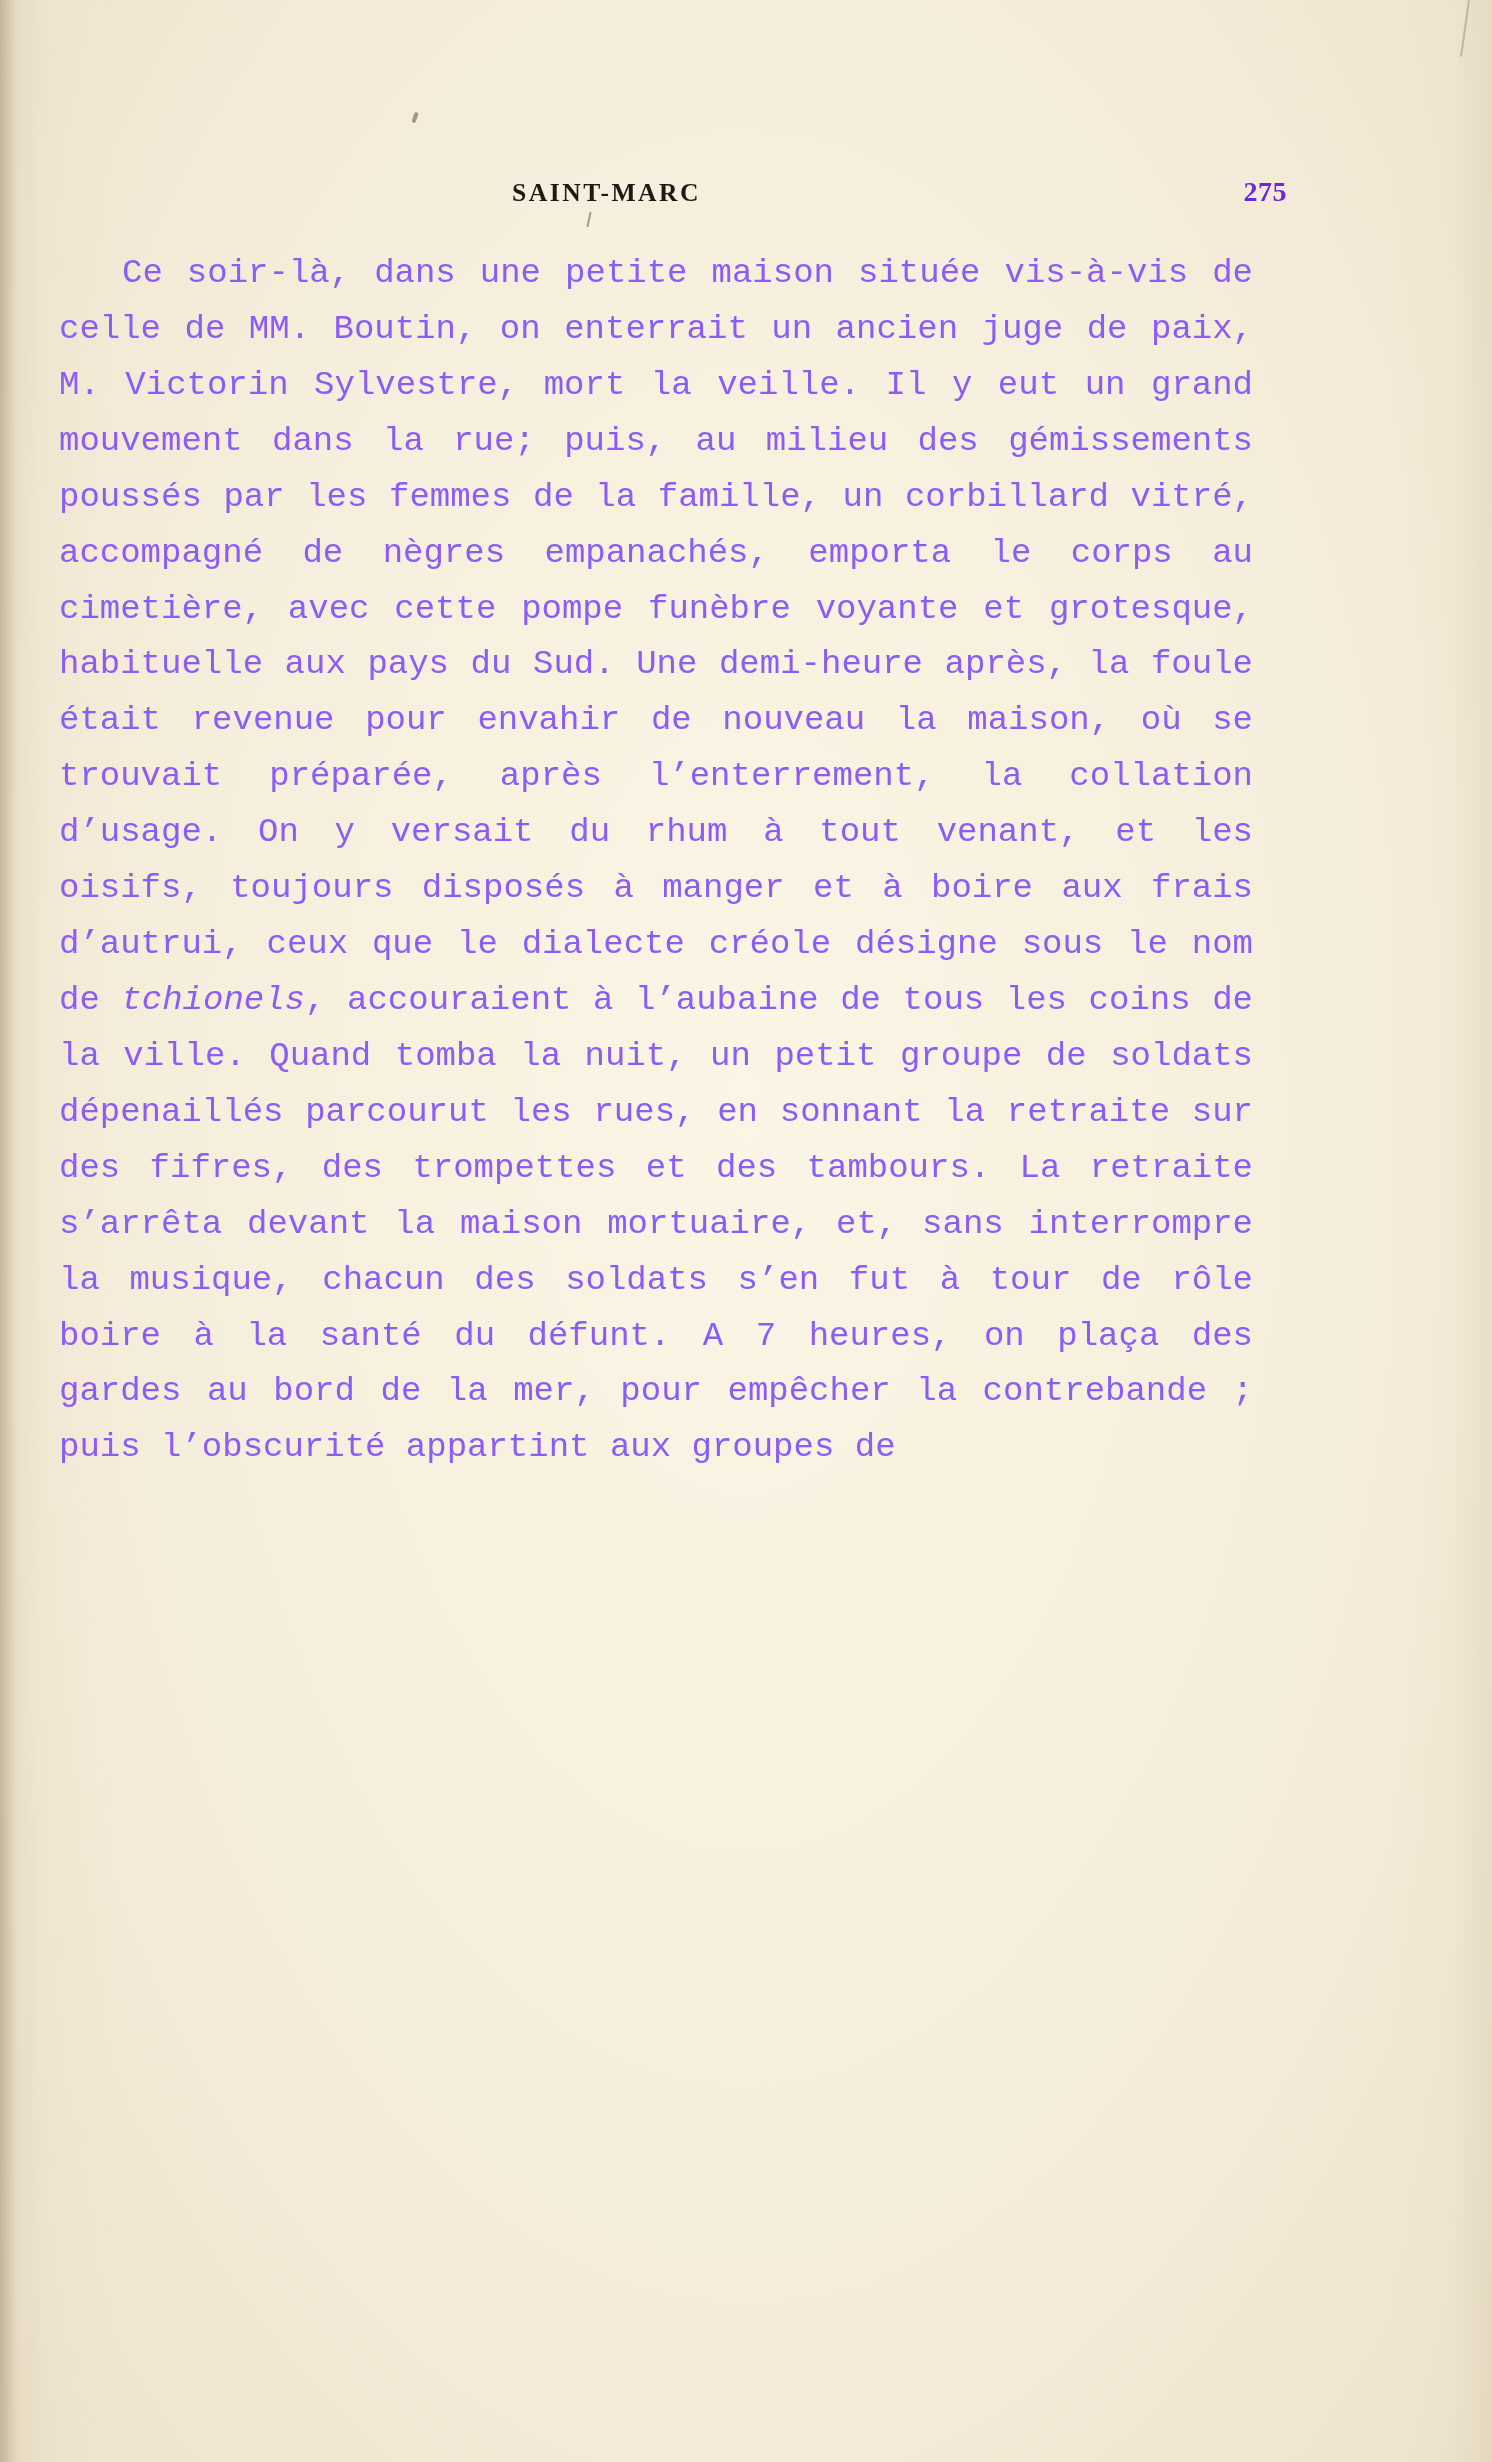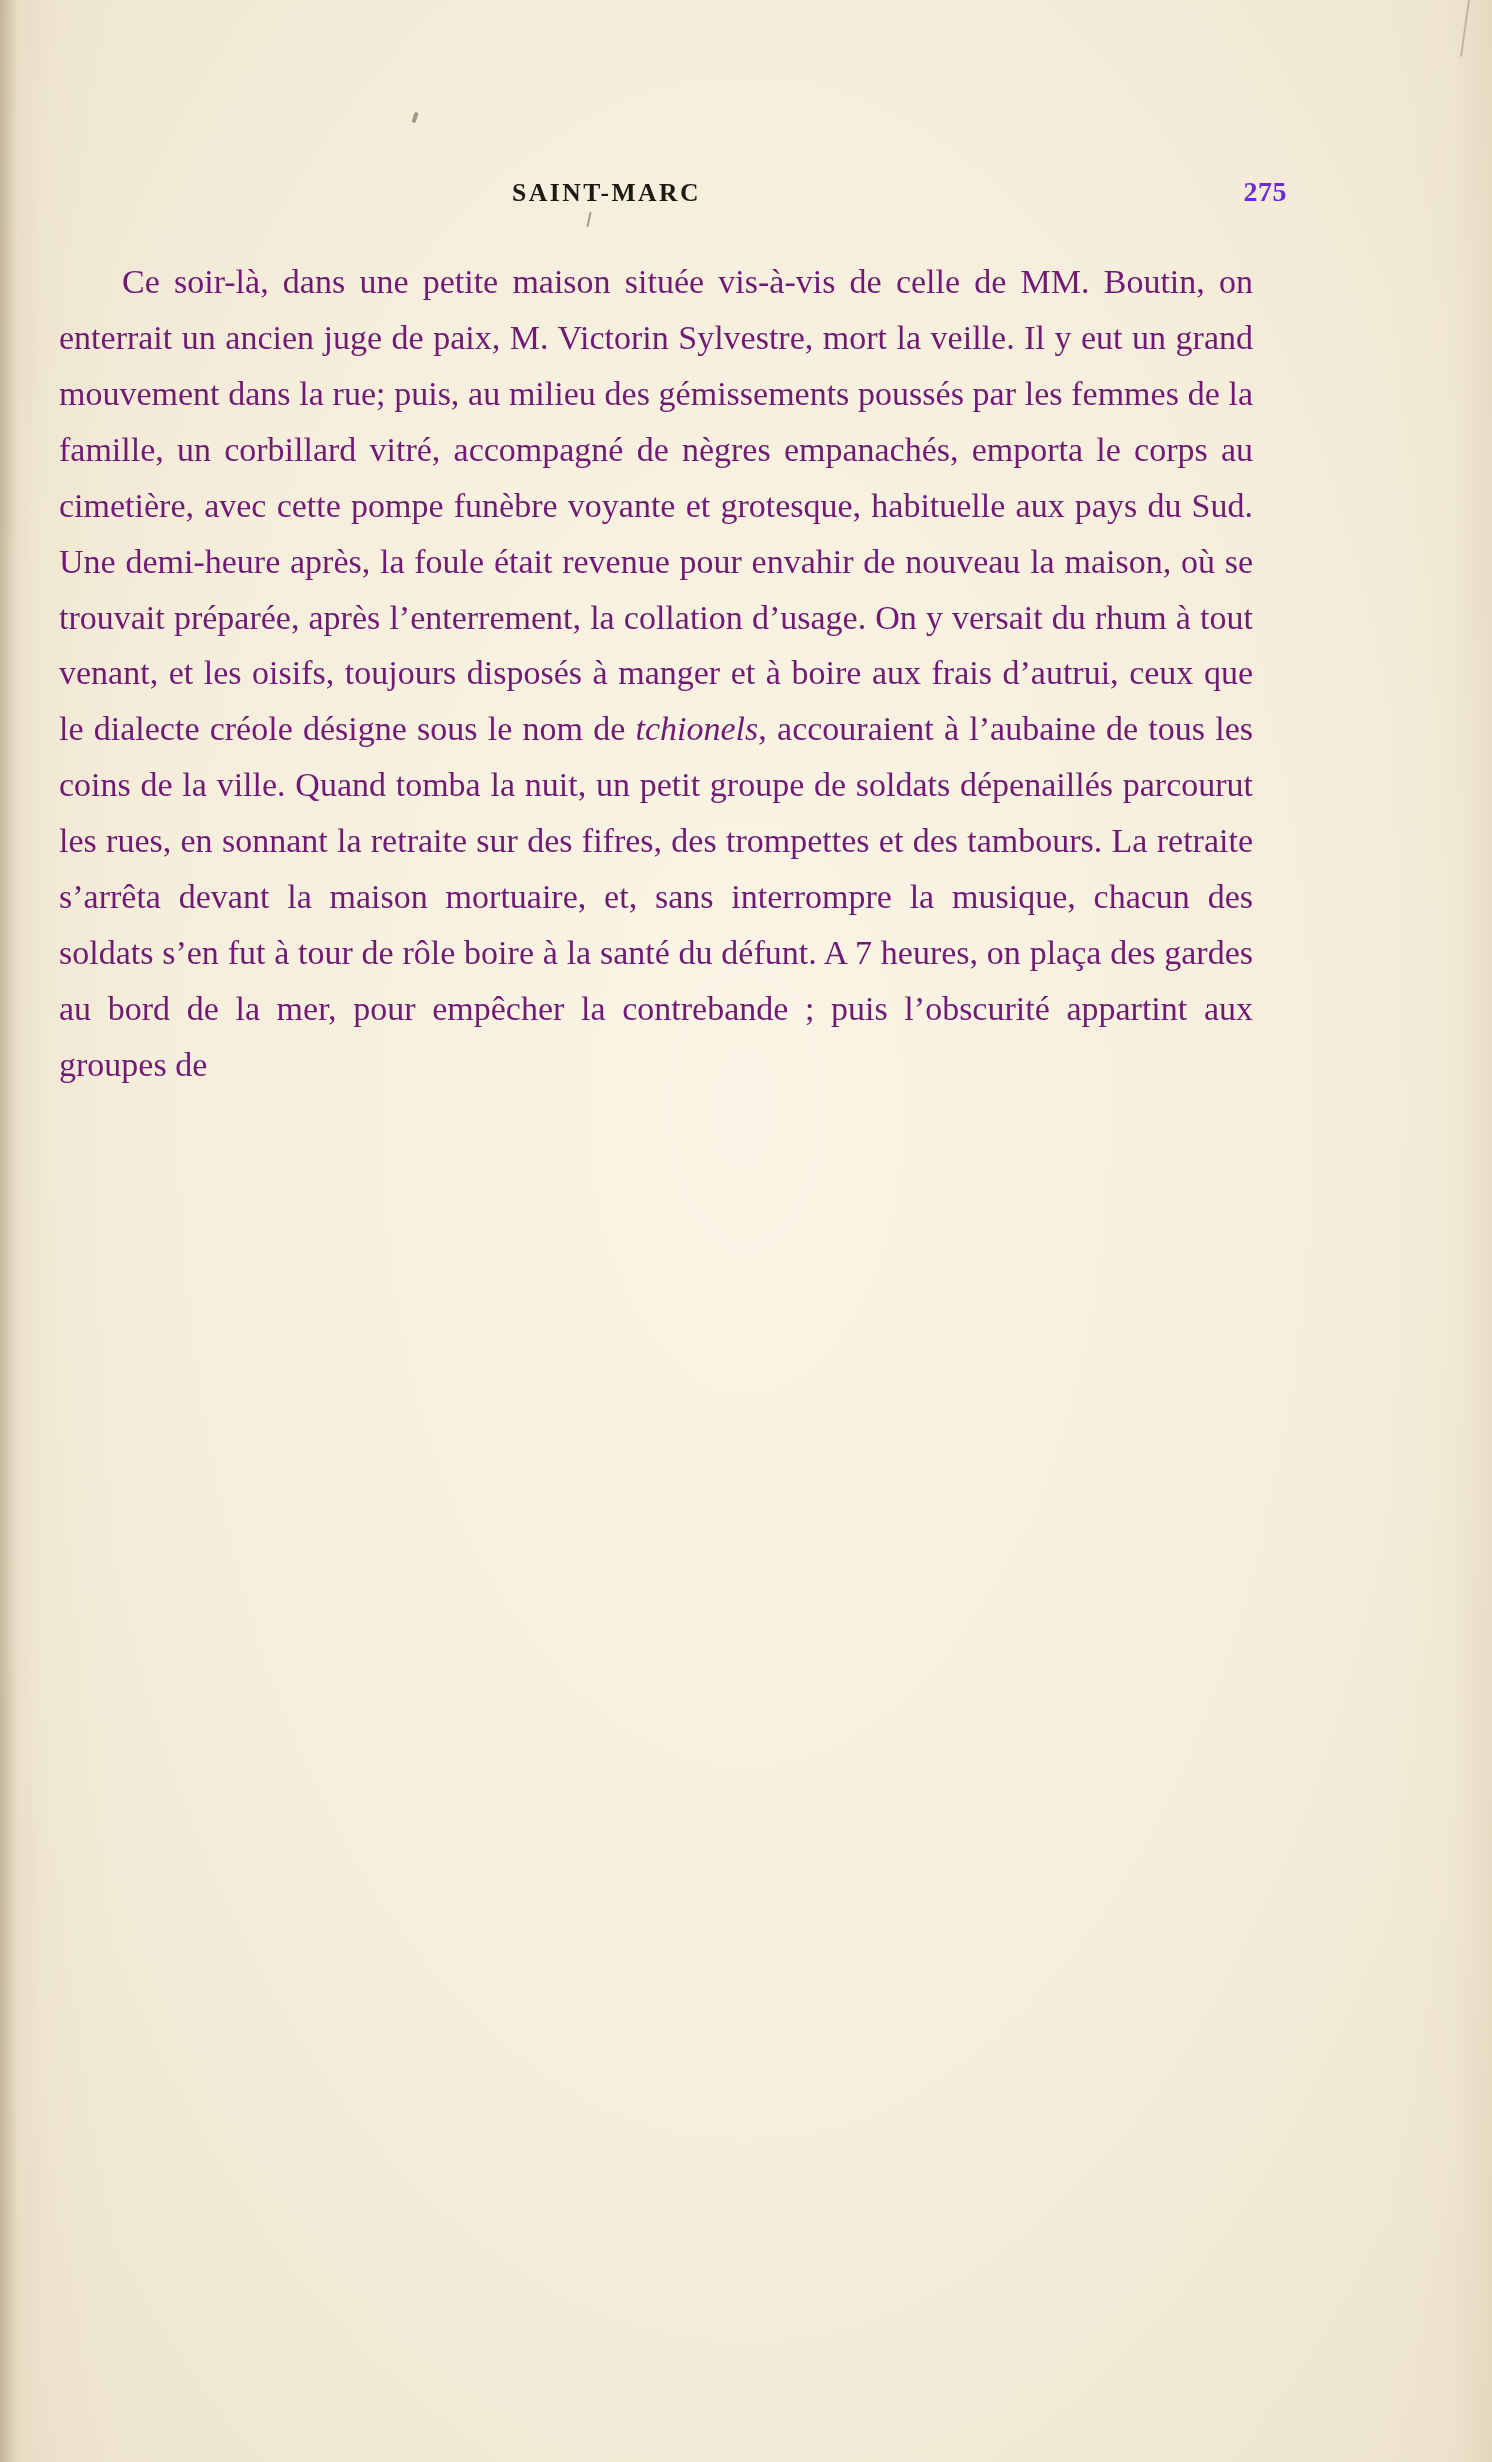--- a/index.html
+++ b/index.html
@@ -88,29 +88,29 @@
     left: 413px;
     top: 112px;
     width: 3.8px;
     height: 11.4px;
     background: rgba(80,66,44,0.5);
     transform: rotate(18deg);
     border-radius: 1.9px;
   }
   .body-text {
     position: absolute;
-    top: 254px;
+    top: 246px;
     left: 59px;
     width: 1194px;
     font-size: 34px;
     line-height: 1.645;
-    color: #701a75;
+    color: #8b5cf6;
     text-align: justify;
     text-justify: inter-word;
-    font-family: Liberation Serif, serif;
+    font-family: Liberation Mono, monospace;
     -webkit-font-smoothing: antialiased;
   }
   .body-text p {
     margin: 0;
     text-indent: 63px;
     hyphens: manual;
   }
   .body-text i {
     font-style: italic;
   }

